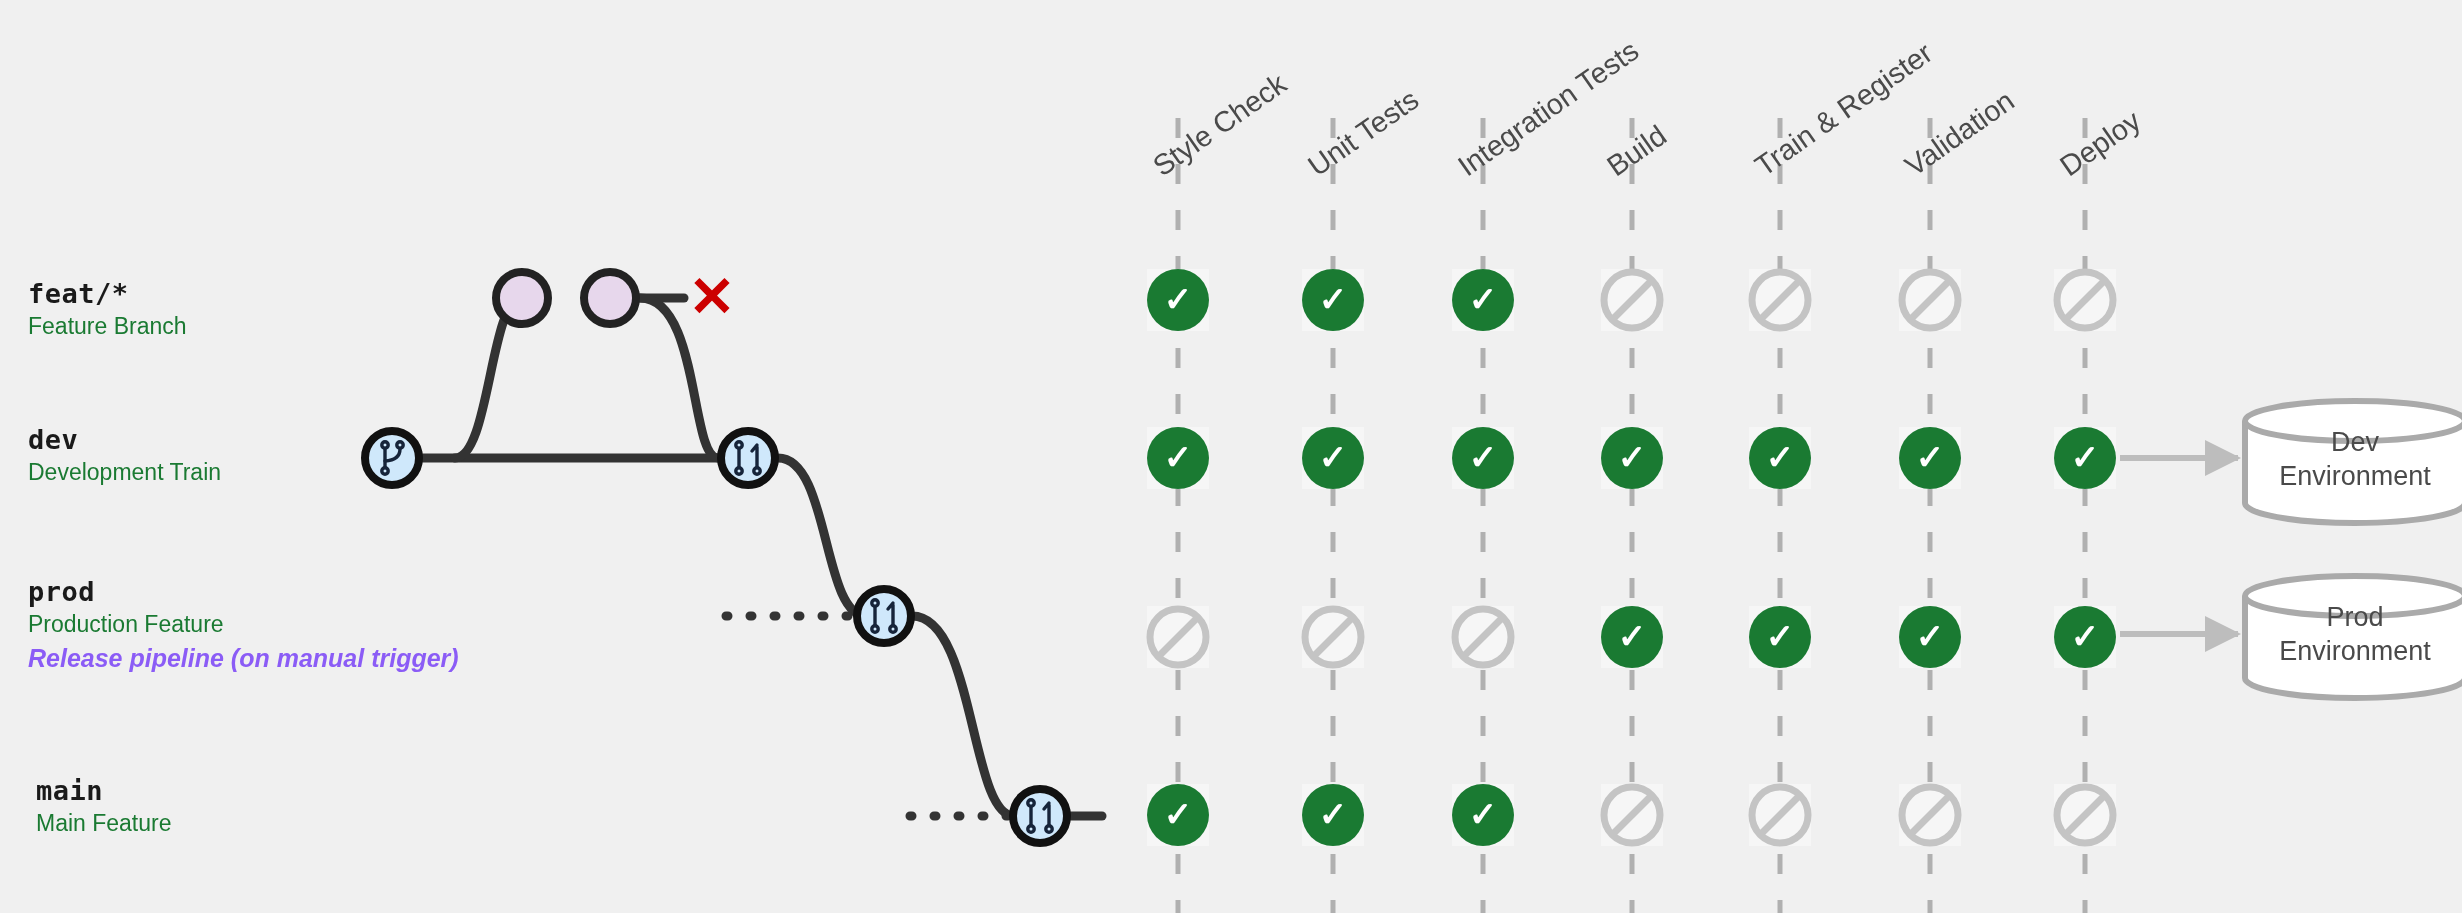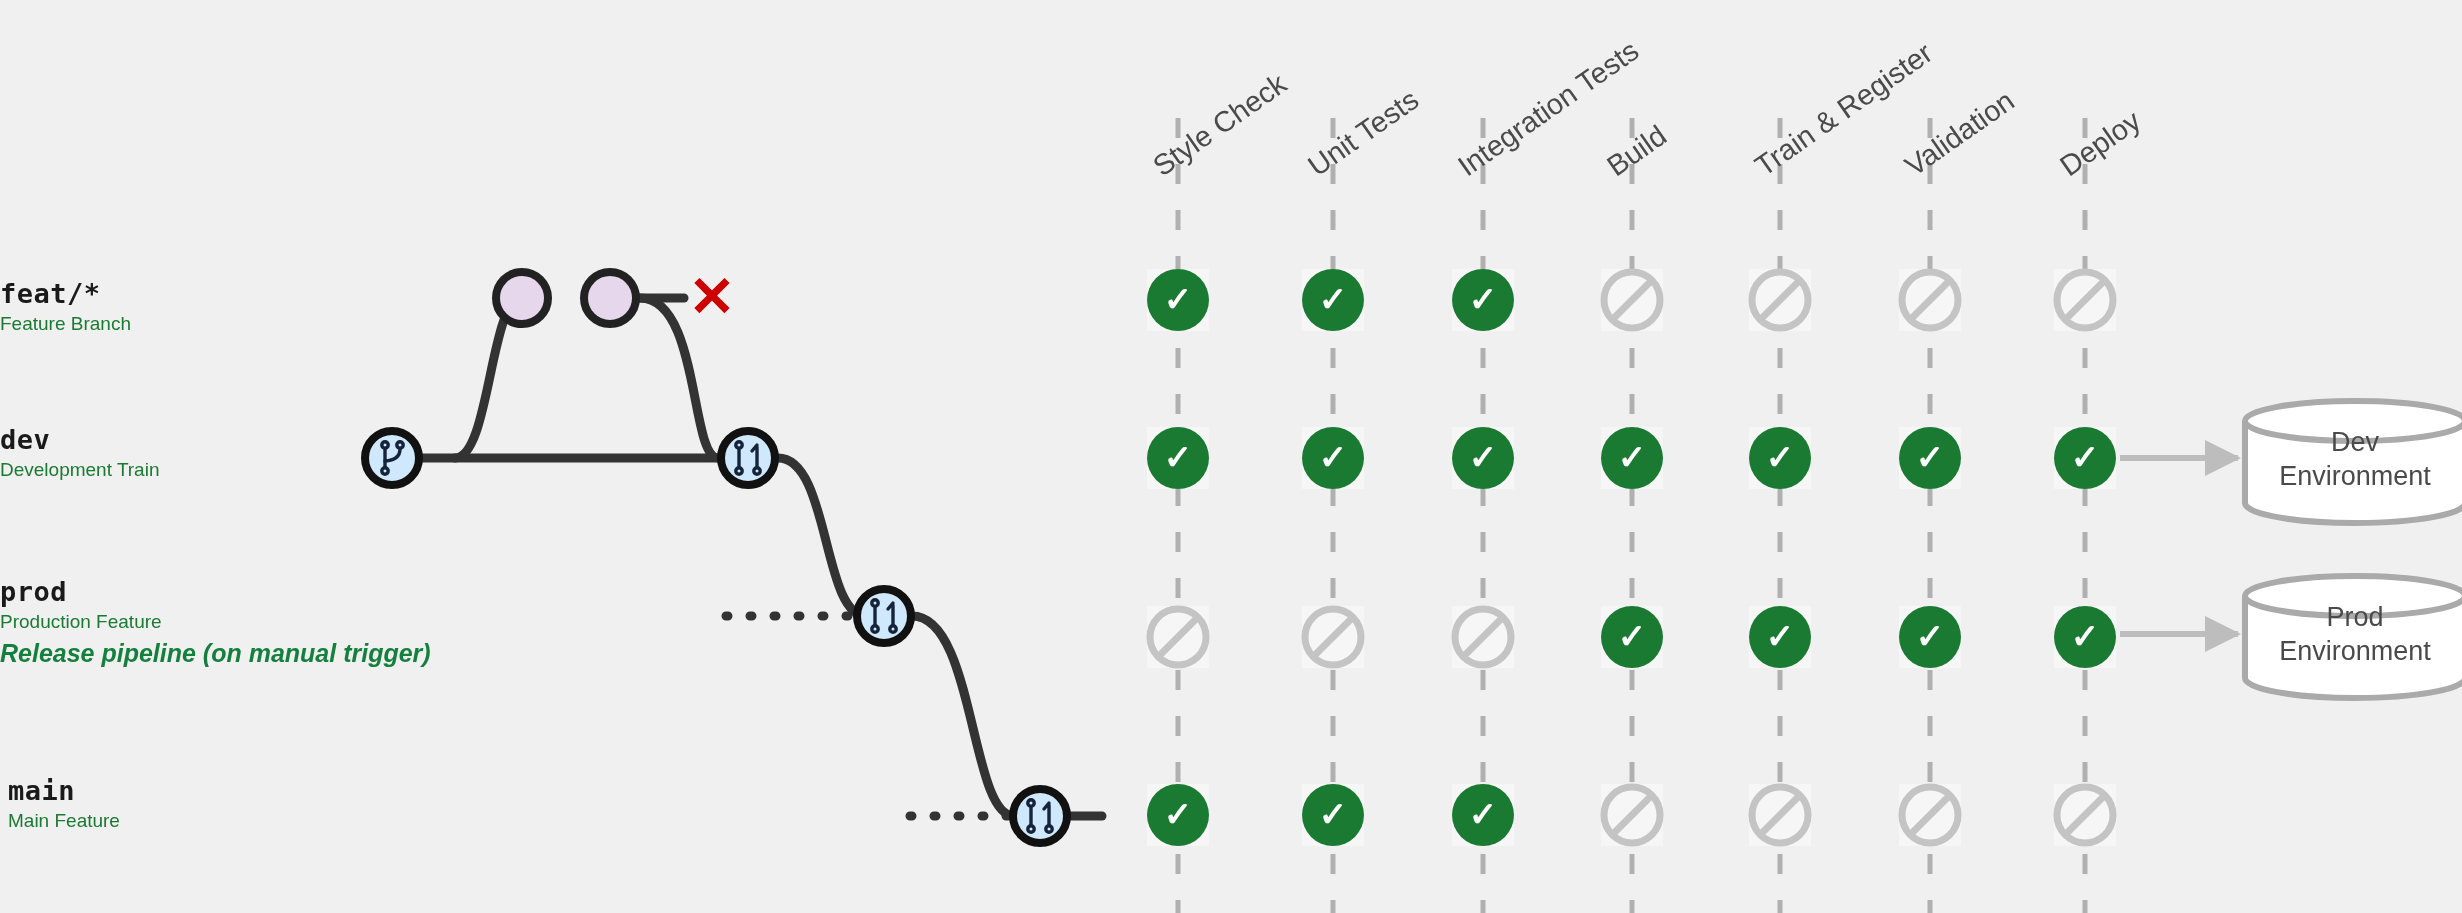--- a/index.html
+++ b/index.html
@@ -5,32 +5,32 @@
   html,body{margin:0;padding:0;}
   body{
     width:2462px;height:913px;
     background:#f0f0f0;
     font-family:"Liberation Sans", sans-serif;
     overflow:hidden;
     position:relative;
   }
   #stage{position:absolute;inset:0;width:2462px;height:913px;}
   svg.layer{position:absolute;left:0;top:0;width:2462px;height:913px;overflow:visible;}
-  .branch-label{position:absolute;}
+  .branch-label{position:absolute;padding-left:28px;}
   .b-name{
     font-family:"DejaVu Sans Mono","Liberation Mono",monospace;
     font-weight:bold;font-size:27px;color:#1a1a1a;
     letter-spacing:0.5px;line-height:1.15;white-space:nowrap;
   }
   .b-desc{
-    font-size:19px;color:#1a7a32;line-height:1.2;white-space:nowrap;
+    font-size:23px;color:#1a7a32;line-height:1.2;white-space:nowrap;
     margin-top:4px;
   }
   .b-note{
-    font-size:25px;color:#15803d;font-style:italic;font-weight:bold;
+    font-size:25px;color:#8b5cf6;font-style:italic;font-weight:bold;
     line-height:1.2;white-space:nowrap;margin-top:4px;
   }
   .col-header{
     position:absolute;
     font-size:29px;color:#4a4a4a;
     white-space:nowrap;
     transform-origin:left bottom;
     transform:rotate(-35deg);
   }
   .env-label{

